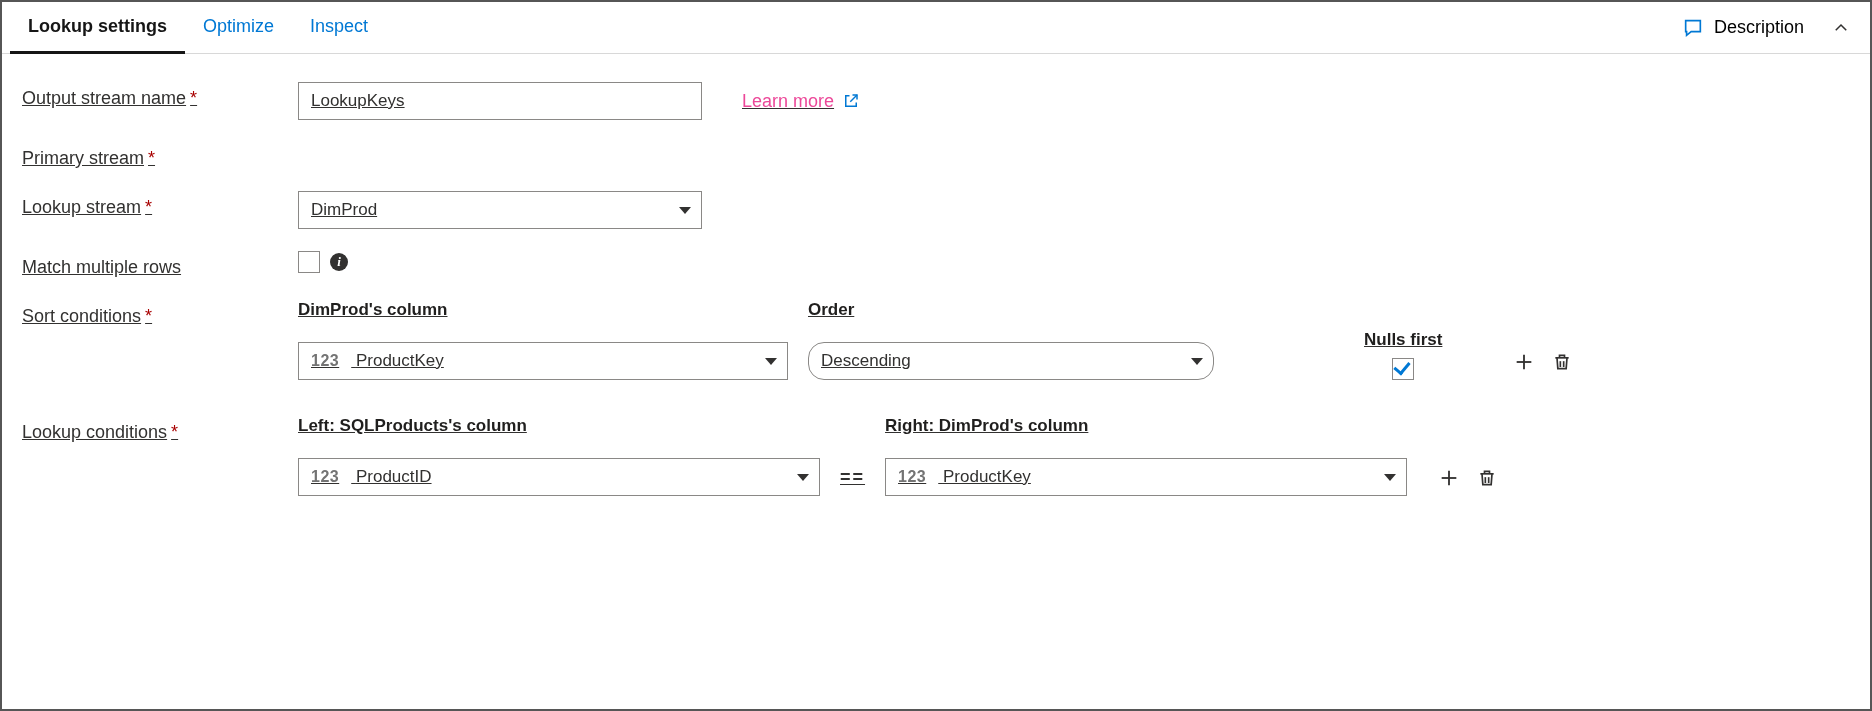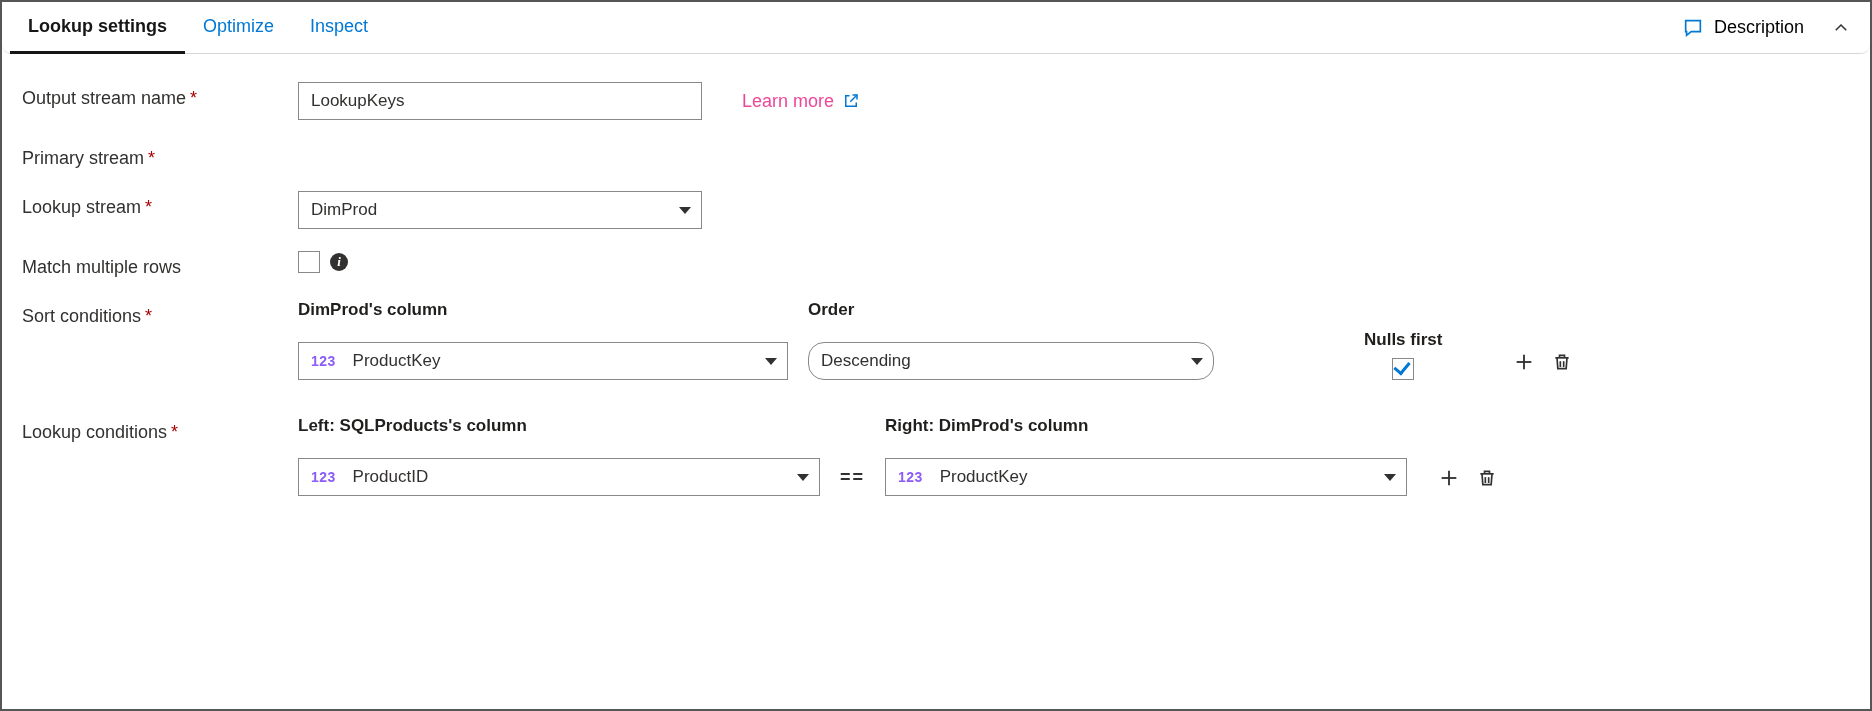--- a/index.html
+++ b/index.html
@@ -22,21 +22,20 @@
   }
 
   
   .tabbar {
     display: flex;
     align-items: center;
     justify-content: space-between;
     border-bottom: 1px solid #d8d8d8;
     padding: 0 20px 0 8px;
     height: 52px;
-    border-radius: 9px;
   }
   .tabs {
     display: flex;
     align-items: stretch;
     height: 100%;
   }
   .tab {
     padding: 0 18px;
     display: flex;
     align-items: center;
@@ -58,20 +57,21 @@
     cursor: pointer;
   }
   .desc-wrap .lbl {
     font-size: 18px;
     color: #000000;
   }
 
   
   .body {
     padding: 28px 20px 0 20px;
+    text-decoration: underline;
   }
   .row {
     display: flex;
     align-items: flex-start;
     margin-bottom: 22px;
   }
   .row.tall { align-items: flex-start; }
   .label-col {
     width: 276px;
     flex: 0 0 276px;
@@ -177,22 +177,22 @@
     gap: 20px;
   }
   .cond-head {
     font-weight: 600;
     font-size: 17px;
     color: #201f1e;
     margin-bottom: 2px;
   }
   .type-badge {
     font-weight: 700;
-    font-size: 14px;
-    color: #8b5cf6;
+    font-size: 16px;
+    color: #737373;
     margin-right: 12px;
     letter-spacing: 0.5px;
   }
   .nulls-col {
     display: flex;
     flex-direction: column;
     align-items: center;
     gap: 6px;
     margin-left: 130px;
   }

